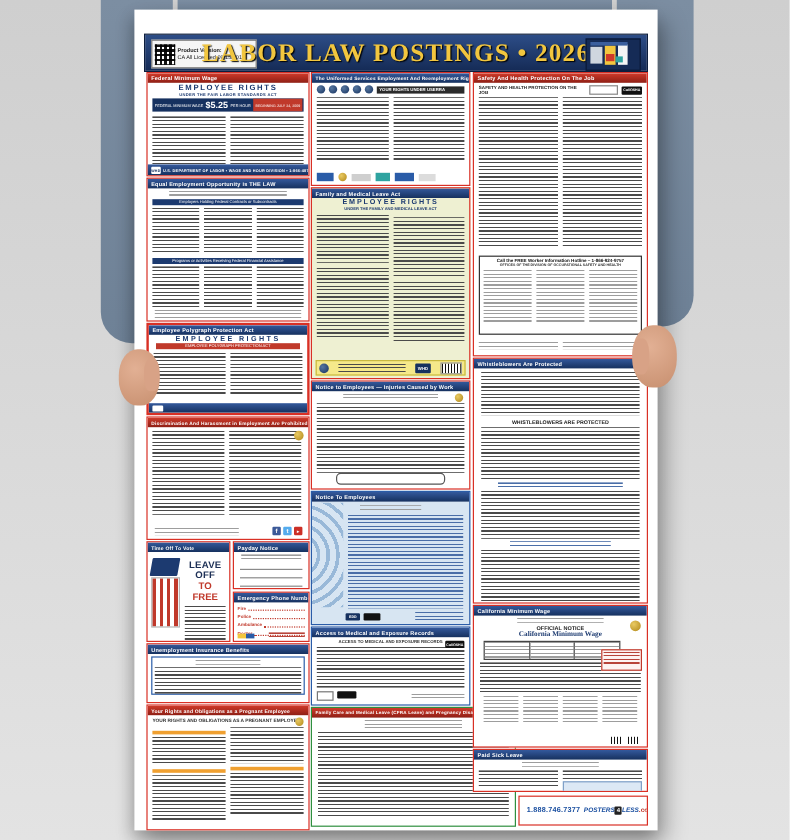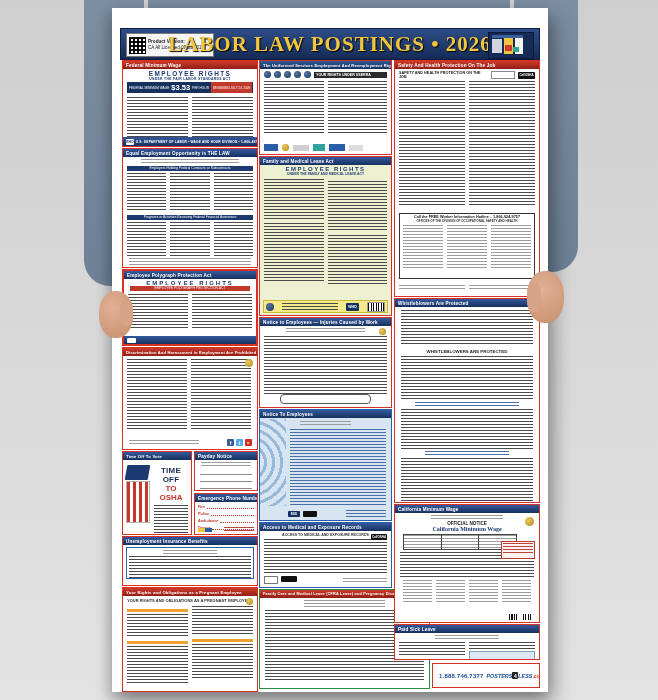--- a/index.html
+++ b/index.html
@@ -87,21 +87,21 @@
       <i style="left:3px;top:2px;width:31px;height:3px;background:#3b5f9e"></i>
     </div>
   </div>
 
   <div class="sec" style="left:10px;top:52px;width:136px;height:87px">
     <div class="bar red">Federal Minimum Wage</div>
     <div class="ttl" style="font-size:6.4px;letter-spacing:1.4px;margin-top:1px">EMPLOYEE RIGHTS</div>
     <div class="ttl" style="font-size:3.4px;letter-spacing:.3px">UNDER THE FAIR LABOR STANDARDS ACT</div>
     <div class="wagestrip">
       <span style="font-size:3.2px;padding:0 2px">FEDERAL MINIMUM WAGE</span>
-      <span style="font-size:7.5px;font-weight:bold">$3.53</span>
+      <span style="font-size:7.5px;font-weight:bold">$5.25</span>
       <span style="font-size:3.2px;padding:0 2px">PER HOUR</span>
       <span style="font-size:3px;background:#c0392b;align-self:stretch;display:flex;align-items:center;padding:0 2px">BEGINNING JULY 24, 2009</span>
     </div>
     <div class="cols" style="height:48px">
       <div class="tl"></div>
       <div class="tl"></div>
     </div>
     <div class="bar" style="position:absolute;left:0;right:0;bottom:0;height:9px;font-size:3.2px">
       <span class="lgbox" style="width:10px;height:6px;font-size:3px;background:#fff;color:#16315f;margin-right:2px">WHD</span>
       <span>U.S. DEPARTMENT OF LABOR • WAGE AND HOUR DIVISION • 1-866-487-9243</span>
@@ -154,22 +154,22 @@
     <div class="tl lt" style="position:absolute;left:6px;bottom:3px;width:70px;height:6px"></div>
   </div>
 
   <div class="sec" style="left:10px;top:443px;width:70px;height:84px">
     <div class="bar" style="font-size:4.2px">Time Off To Vote</div>
     <div style="position:absolute;left:3px;top:13px;width:25px;height:62px">
       <div style="width:23px;height:15px;background:#1c3a70;transform:skewX(-10deg);border-radius:1px"></div>
       <div style="width:24px;height:42px;margin-top:1px;background:repeating-linear-gradient(90deg,#c0392b 0 3px,#fff 3px 6px);border:0.6px solid #b5b5b5;box-sizing:border-box"></div>
     </div>
     <div style="position:absolute;left:31px;top:14px;right:3px;text-align:center">
-      <div style="font-size:8px;font-weight:bold;color:#1c2f55;letter-spacing:.2px">TIME OFF</div>
-      <div style="font-size:8px;font-weight:bold;color:#c0392b">TO OSHA</div>
+      <div style="font-size:8px;font-weight:bold;color:#1c2f55;letter-spacing:.2px">LEAVE OFF</div>
+      <div style="font-size:8px;font-weight:bold;color:#c0392b">TO FREE</div>
       <div class="tl" style="height:44px;margin-top:3px"></div>
     </div>
   </div>
 
   <div class="sec" style="left:82px;top:443px;width:64px;height:40px">
     <div class="bar">Payday Notice</div>
     <div class="tl lt" style="height:4px;margin:2px 6px"></div>
     <div class="pline"></div>
     <div class="pline"></div>
     <div class="pline"></div>

